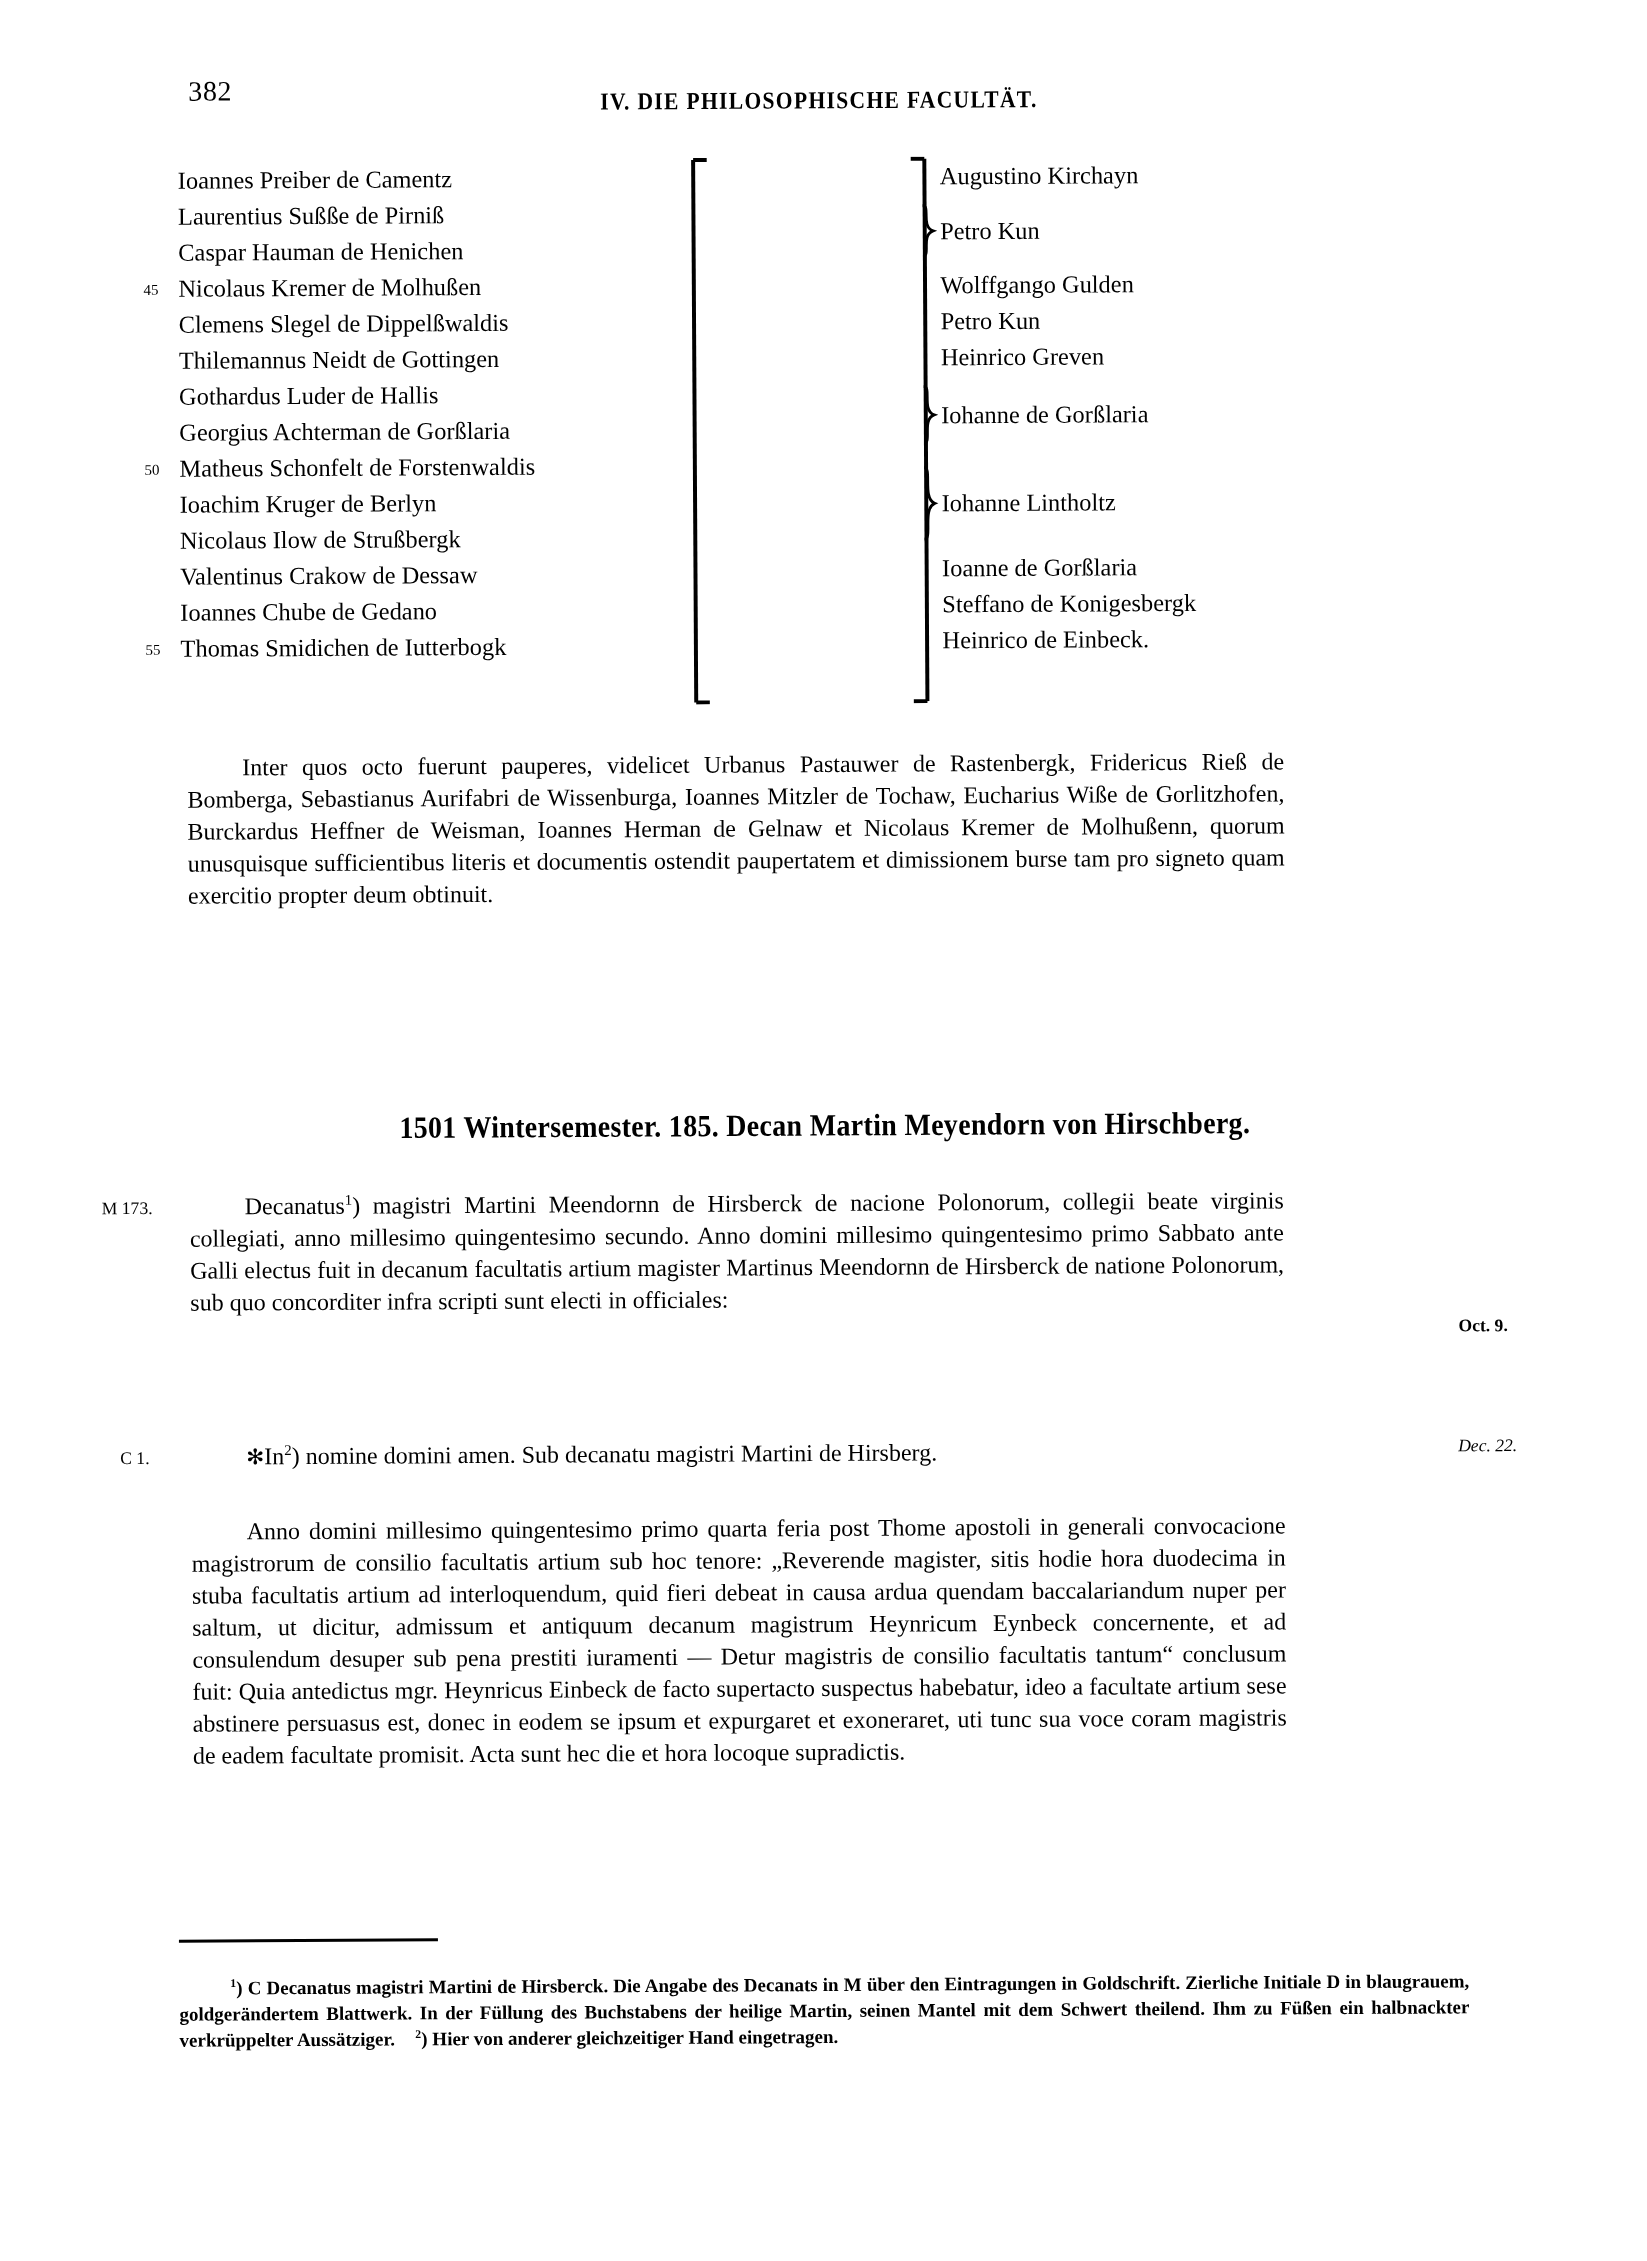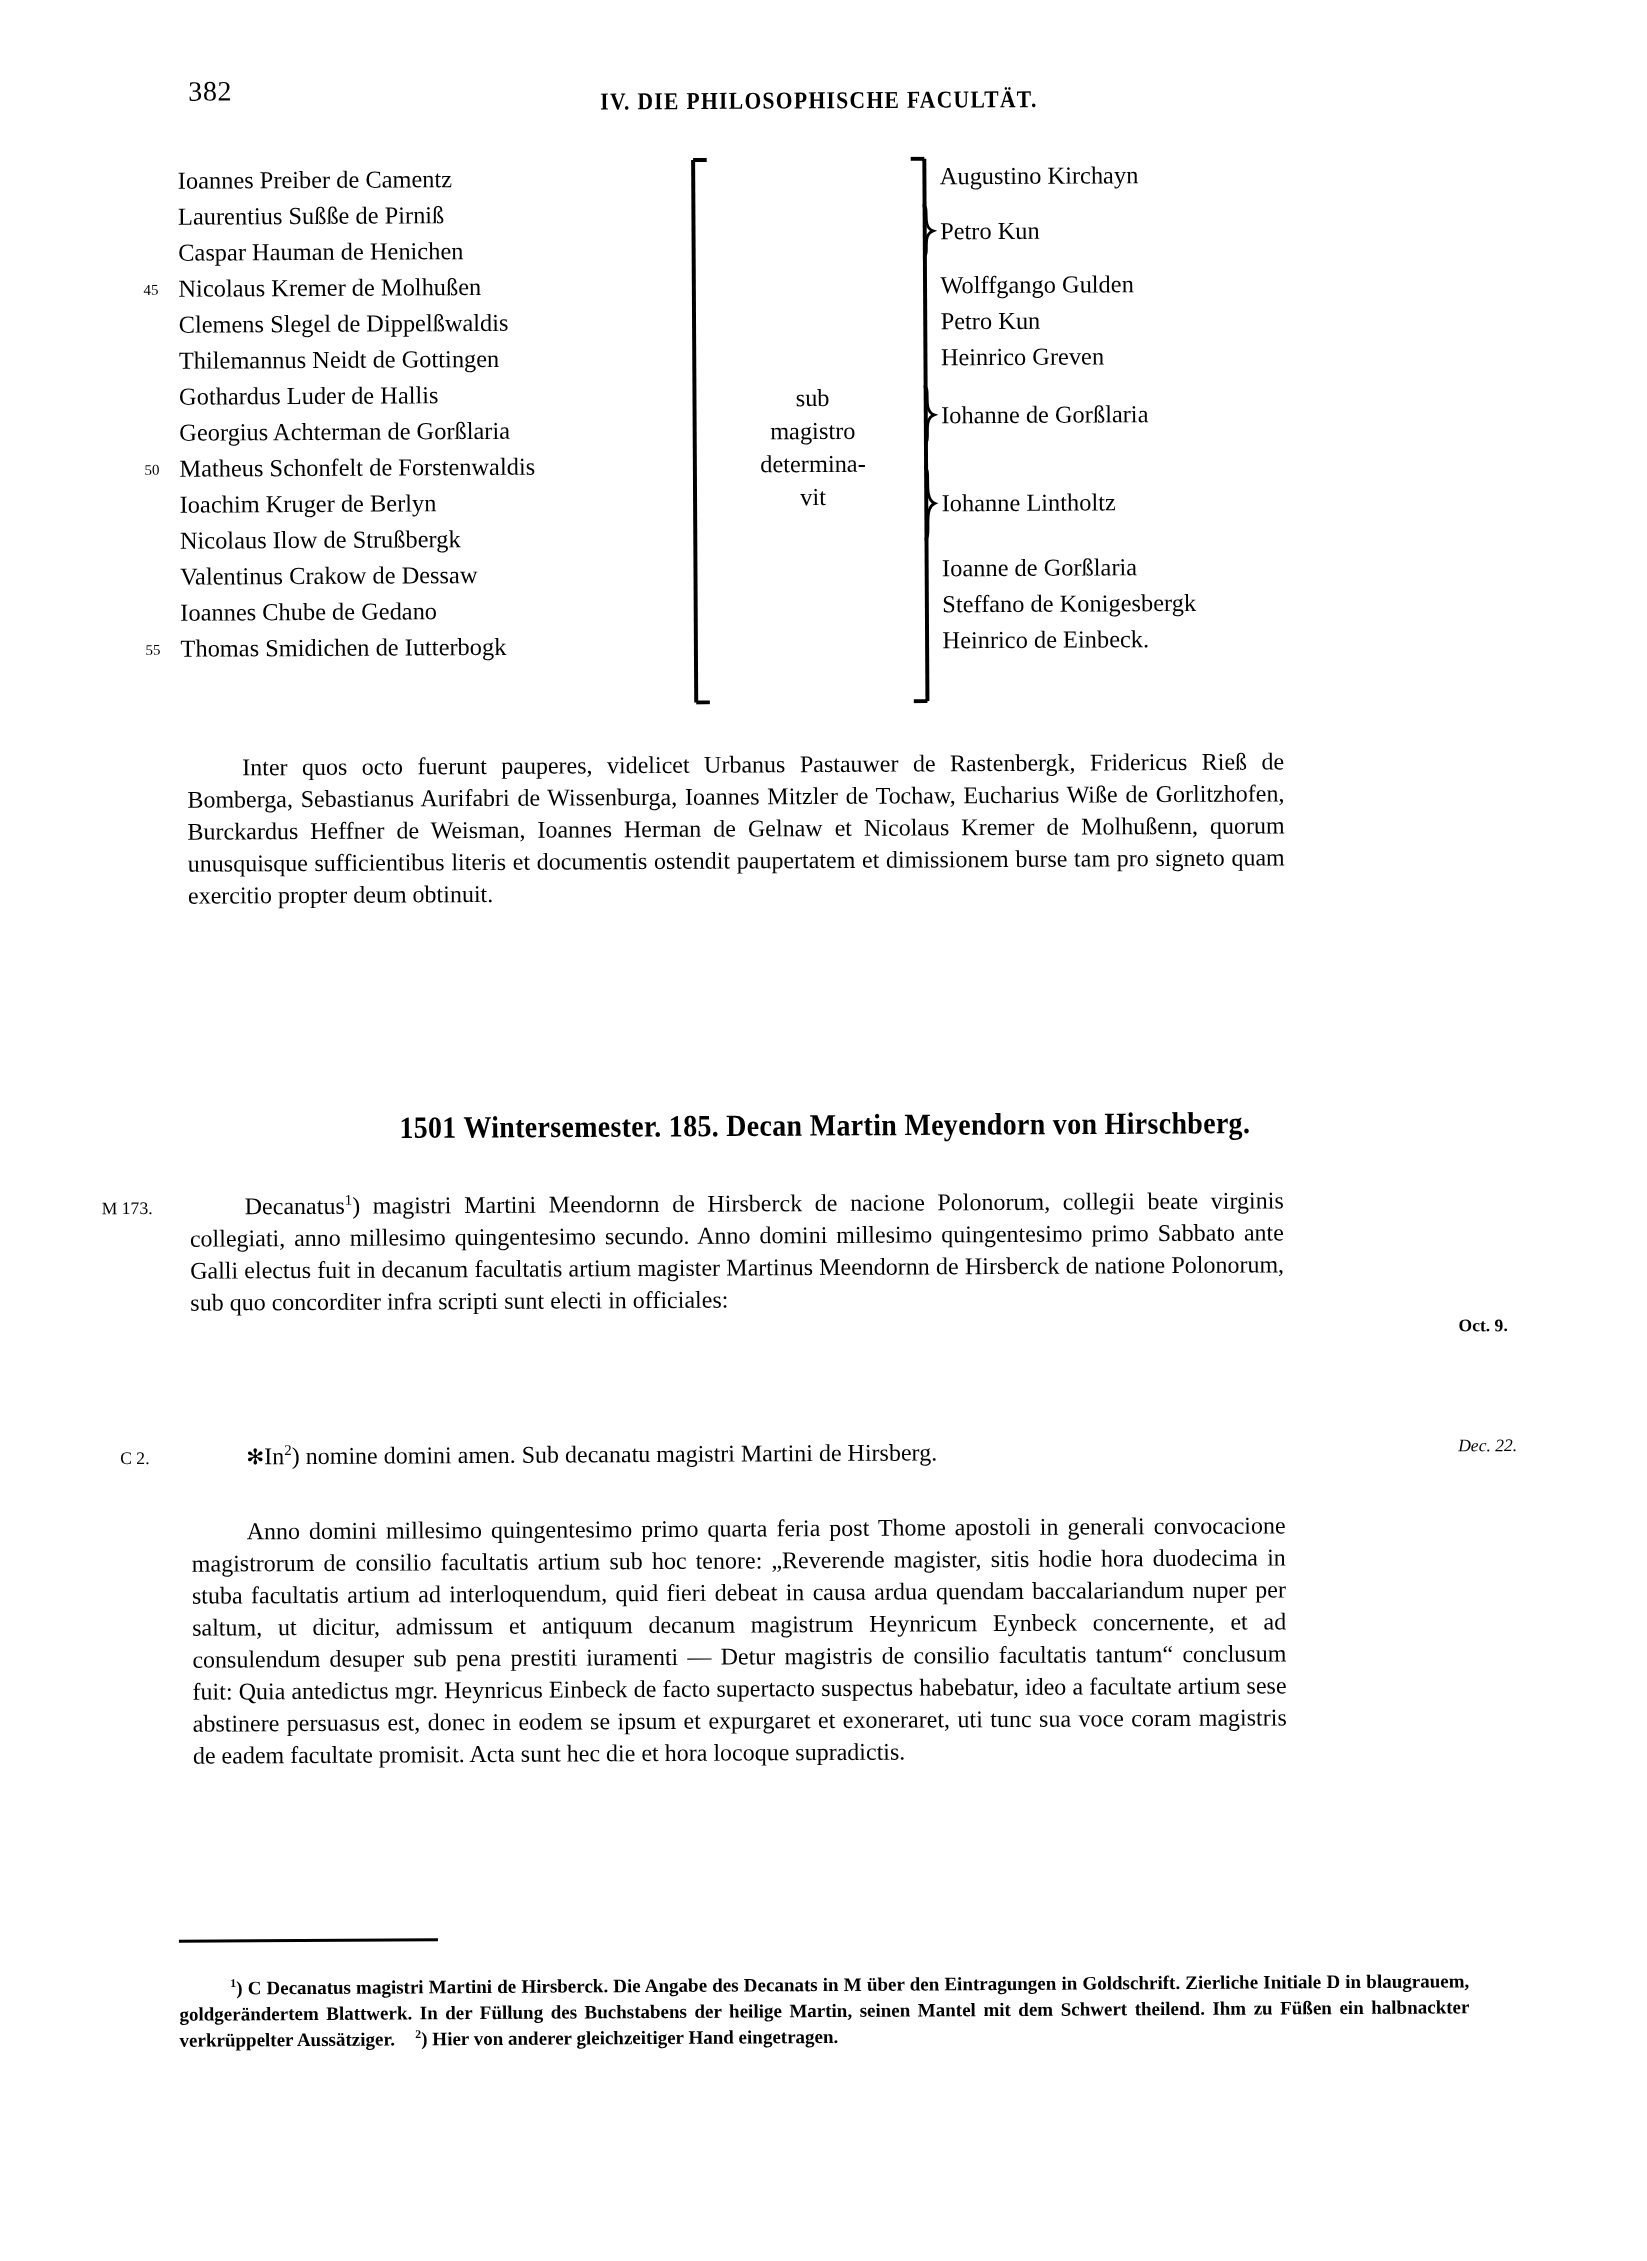--- a/index.html
+++ b/index.html
@@ -283,26 +283,20 @@
       </div>
     </div>
 
     <div class="bigbrace-left">
       <svg width="34" height="547" viewBox="0 0 60 962" preserveAspectRatio="none">
         <path d="M6 4 L6 958" stroke="#000" stroke-width="7" fill="none"></path>
         <path d="M6 4 L30 4 M6 958 L30 958" stroke="#000" stroke-width="7" fill="none"></path>
       </svg>
     </div>
 
-    <div class="submagistro">
-      <div>sub</div>
-      <div>magistro</div>
-      <div>determina-</div>
-      <div>vit</div>
-    </div>
 
     <div class="bigbrace-right">
       <svg width="34" height="547" viewBox="0 0 60 962" preserveAspectRatio="none">
         <path d="M54 4 L54 958" stroke="#000" stroke-width="7" fill="none"></path>
         <path d="M54 4 L30 4 M54 958 L30 958" stroke="#000" stroke-width="7" fill="none"></path>
       </svg>
     </div>
 
     <div class="col-right">
 
@@ -358,21 +352,21 @@
       </div>
 
     </div>
   </div>
 
   <div class="para indent p-inter">Inter quos octo fuerunt pauperes, videlicet Urbanus Pastauwer de Rastenbergk, Fridericus Rieß de Bomberga, Sebastianus Aurifabri de Wissenburga, Ioannes Mitzler de Tochaw, Eucharius Wiße de Gorlitzhofen, Burckardus Heffner de Weisman, Ioannes Herman de Gelnaw et Nicolaus Kremer de Molhußenn, quorum unusquisque sufficientibus literis et documentis ostendit paupertatem et dimissionem burse tam pro signeto quam exercitio propter deum obtinuit.</div>
 
   <div class="sechead">1501 Wintersemester. 185. Decan Martin Meyendorn von Hirschberg.</div>
 
   <div class="marginnote mn-m173">M 173.</div>
-  <div class="marginnote mn-c1">C 2.</div>
+  <div class="marginnote mn-c1">C 1.</div>
   <div class="marginnote mn-oct">Oct. 9.</div>
   <div class="marginnote mn-dec">Dec. 22.</div>
 
   <div class="para indent p-decanatus">
     <span>Decanatus</span><sup>1</sup><span>) magistri Martini Meendornn de Hirsberck de nacione Polonorum, collegii beate virginis collegiati, anno millesimo quingentesimo secundo. Anno domini millesimo quingentesimo primo Sabbato ante Galli electus fuit in decanum facultatis artium magister Martinus Meendornn de Hirsberck de natione Polonorum, sub quo concorditer infra scripti sunt electi in officiales:</span>
   </div>
 
   <div class="para indent p-innomine">
     <span class="star">✻</span><span>In</span><sup>2</sup><span>) nomine domini amen.  Sub decanatu magistri Martini de Hirsberg.</span>
   </div>

